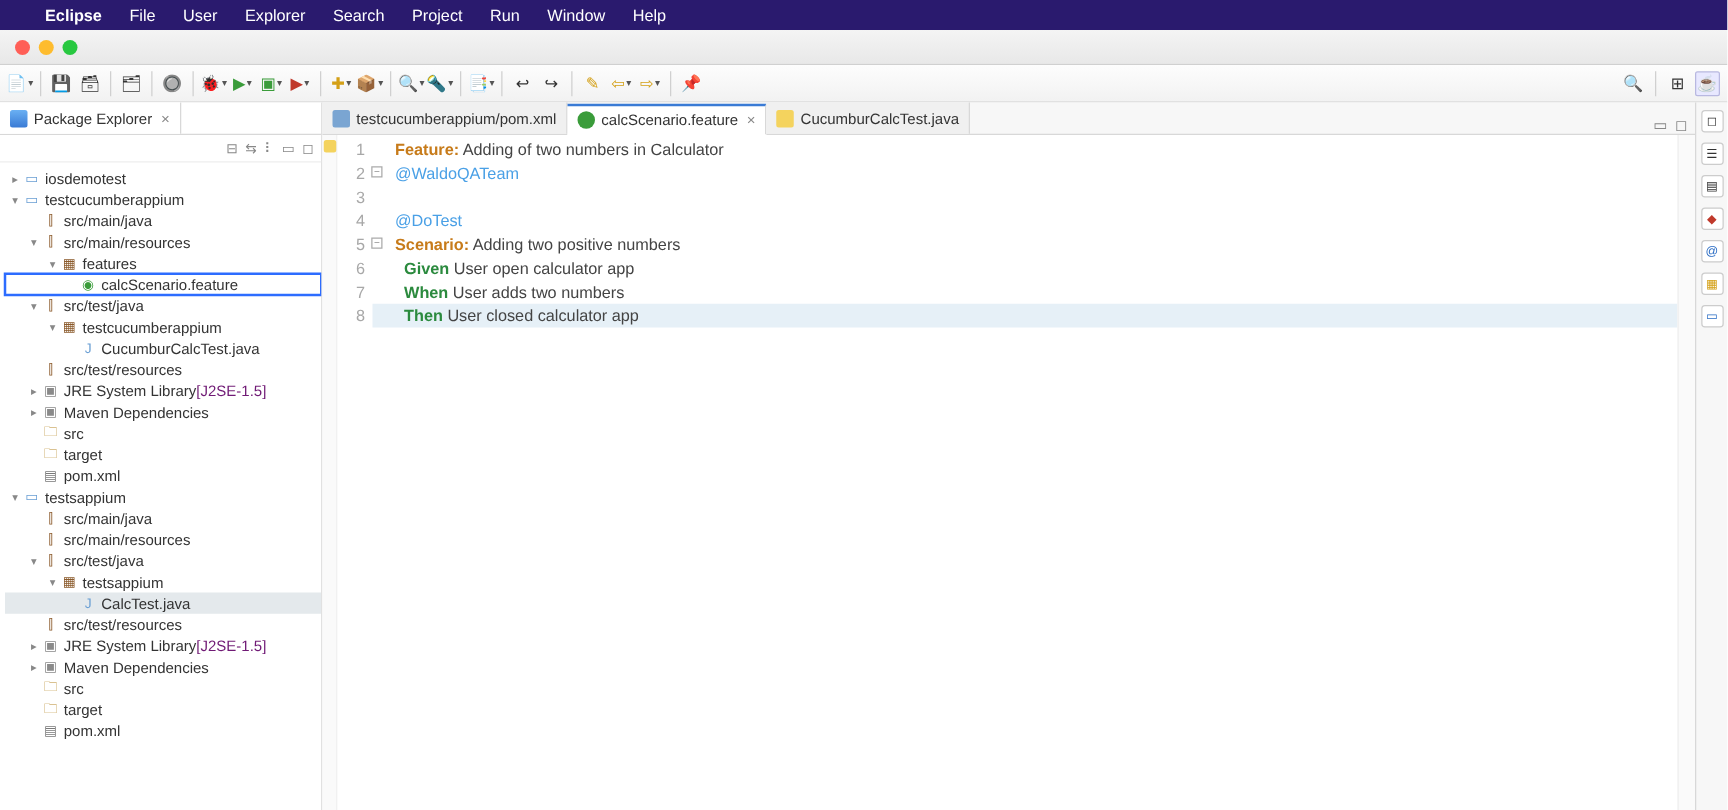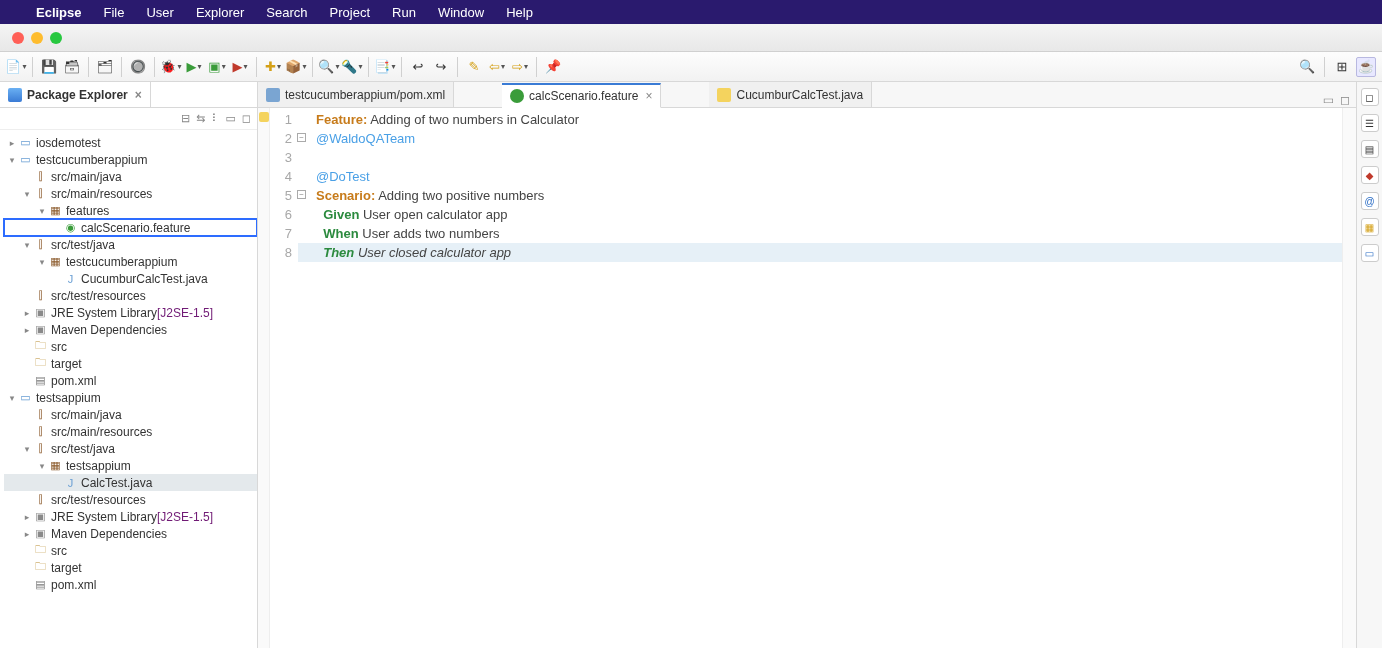--- a/index.html
+++ b/index.html
@@ -48,58 +48,58 @@
 }
 .tb-sep { width:1px; height:20px; background:#d0d0d0; margin:0 3px; }
 .tb-btn { width:20px; height:20px; display:flex; align-items:center; justify-content:center; font-size:13px; cursor:pointer; border-radius:2px; }
 .tb-drop::after { content:"▾"; font-size:8px; color:#555; margin-left:1px; }
 .tb-right { margin-left:auto; display:flex; align-items:center; gap:4px; }
 
 
 .workspace { display:flex; height: calc(648px - 24px - 28px - 30px); }
 .sidebar { width:258px; border-right:1px solid #d8d8d8; display:flex; flex-direction:column; background:#fff; }
 .sidebar-tabs { height:26px; border-bottom:1px solid #d8d8d8; display:flex; align-items:center; }
-.pkg-tab { display:flex; align-items:center; gap:5px; padding:0 8px; height:100%; border-right:1px solid #d8d8d8; background:#fff;font-weight:bold; }
+.pkg-tab { display:flex; align-items:center; gap:5px; padding:0 8px; height:100%; border-right:1px solid #d8d8d8; background:#fff; }
 .pkg-tab .ico { width:14px; height:14px; background:linear-gradient(#6ab0f3,#3a7bd5); border-radius:2px; }
 .tab-x { color:#888; margin-left:2px; cursor:pointer; }
 .sidebar-toolbar { height:22px; display:flex; justify-content:flex-end; align-items:center; gap:6px; padding-right:6px; border-bottom:1px solid #eee; color:#888; font-size:11px; }
 .tree { flex:1; overflow:auto; padding:4px 0 20px 4px; }
 .tree-row { display:flex; align-items:center; height:17px; white-space:nowrap; cursor:default; }
 .tw { width:12px; text-align:center; color:#888; font-size:9px; }
 .ticon { width:15px; height:14px; margin-right:3px; display:inline-flex; align-items:center; justify-content:center; font-size:11px; }
 .fld { color:#b98b2e; }
 .pkg { color:#8b5a2b; }
 .jav { color:#6a9fd4; }
 .jar { color:#8a8a8a; }
 .grn { color:#3a9c3a; }
 .xml { color:#7a7a7a; }
 .lbl { font-size:12px; color:#333; }
 .lbl.gray { color:#701a75; }
 .tree-row.sel { background:#e4e9ec; }
 .boxed { outline:2px solid #2d6cff; outline-offset:-1px; }
 
 
 .editor-area { flex:1; display:flex; flex-direction:column; position:relative; }
-.editor-tabs { height:26px; border-bottom:1px solid #d8d8d8; display:flex; align-items:flex-end; background:#f7f7f7;gap:48px; }
+.editor-tabs { height:26px; border-bottom:1px solid #d8d8d8; display:flex; align-items:flex-end; background:#f7f7f7; }
 .etab { height:25px; display:flex; align-items:center; gap:5px; padding:0 8px; border-right:1px solid #d8d8d8; font-size:12px; background:#f0f0f0; cursor:pointer; }
 .etab.active { background:#fff; border-top:2px solid #3a7bd5; border-bottom:1px solid #fff; margin-bottom:-1px; }
 .etab .ico { width:14px; height:14px; }
 .ic-m { background:#7aa5d2; border-radius:2px; }
 .ic-c { background:#3a9c3a; border-radius:50%; }
 .ic-j { background:#f4d35e; border-radius:2px; }
 .editor-tools { margin-left:auto; display:flex; gap:6px; padding-right:6px; color:#888; }
 .editor-body { flex:1; display:flex; background:#fff; }
 .ruler-left { width:12px; background:#fafafa; border-right:1px solid #eee; padding-top:2px; }
 .ruler-mark { width:10px; height:10px; margin:2px auto 4px; background:#f4d35e; border-radius:2px; }
 .gutter { width:28px; text-align:right; padding:2px 6px 0 0; color:#a8a8a8; font-family:"Menlo","Monaco",monospace; font-size:13px; line-height:19px; background:#fff; }
 .gutter .ln { height:19px; position:relative; }
 .fold { position:absolute; right:-14px; top:4px; width:9px; height:9px; border:1px solid #aaa; font-size:8px; line-height:7px; text-align:center; background:#fff; color:#888; }
 .code { flex:1; padding:2px 0 0 18px; font-family:"Menlo","Monaco",monospace; font-size:13px; line-height:19px; }
 .code .line { height:19px; white-space:pre; }
-.code .hl { background:#e6f0f7; margin-left:-18px; padding-left:18px;font-style:italic; }
+.code .hl { background:#e6f0f7; margin-left:-18px; padding-left:18px; }
 .tk-tag { color:#4aa0e6; }
 .tk-kw { color:#c77b1a; font-weight:600; }
 .tk-step { color:#2b8a3e; font-weight:600; }
 .tk-txt { color:#444; }
 .ruler-right { width:14px; background:#fafafa; border-left:1px solid #eee; }
 
 
 .right-rail { width:26px; border-left:1px solid #d8d8d8; background:#f7f7f7; display:flex; flex-direction:column; align-items:center; padding-top:6px; gap:8px; }
 .rail-btn { width:18px; height:18px; border:1px solid #ccc; border-radius:3px; background:#fff; cursor:pointer; font-size:10px; display:flex; align-items:center; justify-content:center; }
 </style>

